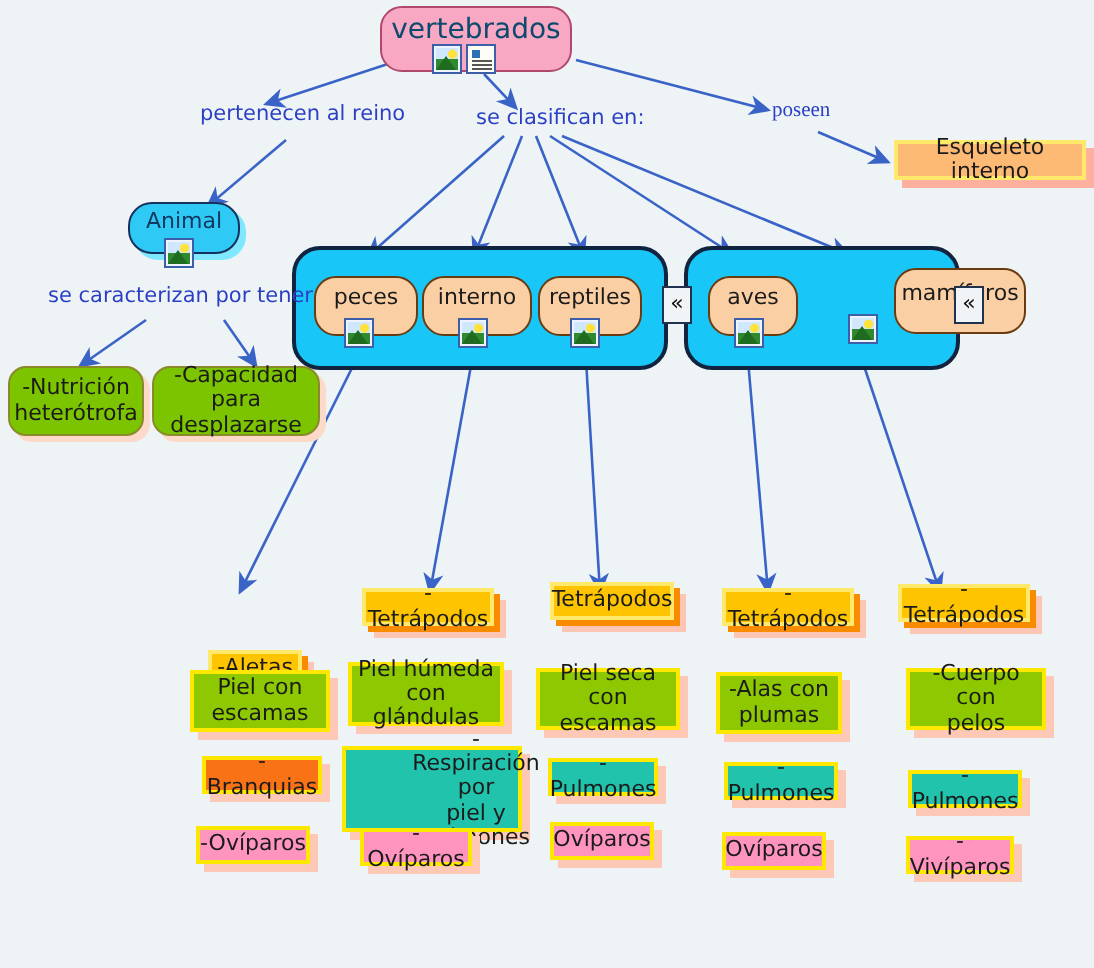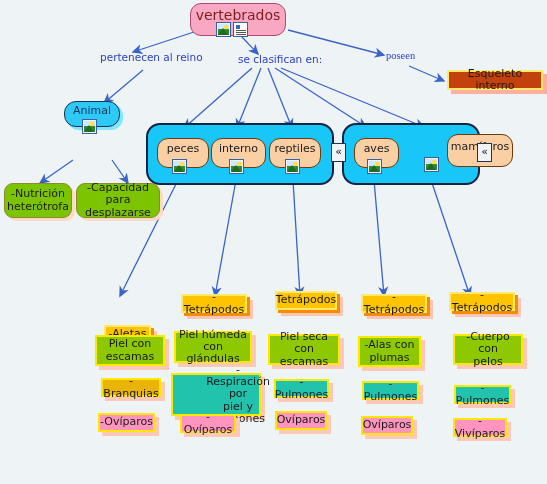--- a/index.html
+++ b/index.html
@@ -26,21 +26,21 @@
     white-space:pre-line;
     z-index:3;
   }
 
   
   .n-root{
     background:#f9a8c4;
     border:1px solid #b0486e;
     border-radius:11px;
     font-size:14px;
-    color:#7f1d1d;
+    color:#0c4a6e;
     padding-bottom:7px;
   }
   
   .n-animal{
     background:#2ec9f5;
     border:1px solid #16325c;
     border-radius:12px;
     font-size:11px;
     color:#14375e;
     box-shadow:3px 3px 0 #7fe8ff;
@@ -59,21 +59,21 @@
     background:#fbcfa4;
     border:1px solid #6a3b10;
     border-radius:11px;
     font-size:11px;
     color:#1b1b1b;
     z-index:4;
     padding-bottom:7px;
   }
   
   .n-orange{
-    background:#c2410c;
+    background:#fdba74;
     border:2px solid #ffe96a;
     font-size:11px;
     box-shadow:4px 4px 0 #fdb0a0;
   }
   .n-orange-deep{
     background:#ffc400;
     border:2px solid #ffe96a;
     font-size:11px;
     box-shadow:3px 3px 0 #f98b00, 6px 6px 0 #fdc5b4;
   }
@@ -94,21 +94,21 @@
   }
   
   .n-teal{
     background:#22c3ac;
     border:2px solid #ffe800;
     font-size:11px;
     box-shadow:4px 4px 0 #fdc9b6;
   }
   
   .n-cyan{
-    background:#eab308;
+    background:#f97316;
     border:2px solid #ffe800;
     font-size:11px;
     box-shadow:4px 4px 0 #fdc9b6;
   }
   
   .n-pink{
     background:#ff94bf;
     border:2px solid #ffe800;
     font-size:11px;
     box-shadow:4px 4px 0 #fdc9b6;
@@ -228,20 +228,21 @@
     <span>vertebrados</span>
   </div>
   <div class="icon-row" style="left:216px;top:22px;">
     <span class="ic pic"></span>
     <span class="ic doc"></span>
   </div>
 
   <div class="link-label" style="left:100px;top:51px;">pertenecen al reino</div>
   <div class="link-label" style="left:238px;top:53px;">se clasifican en:</div>
   <div class="link-label" style="left:386px;top:50px;font-family:Liberation Serif, serif;">poseen</div>
+  <div class="link-label" style="left:24px;top:142px;">se caracterizan por tener</div>
 
   <div class="node n-animal" style="left:64px;top:101px;width:56px;height:26px;">
     <span>Animal</span>
   </div>
   <div class="icon-row" style="left:82px;top:119px;">
     <span class="ic pic"></span>
   </div>
 
   <div class="node n-orange" style="left:447px;top:70px;width:96px;height:20px;">
     <span>Esqueleto interno</span>

